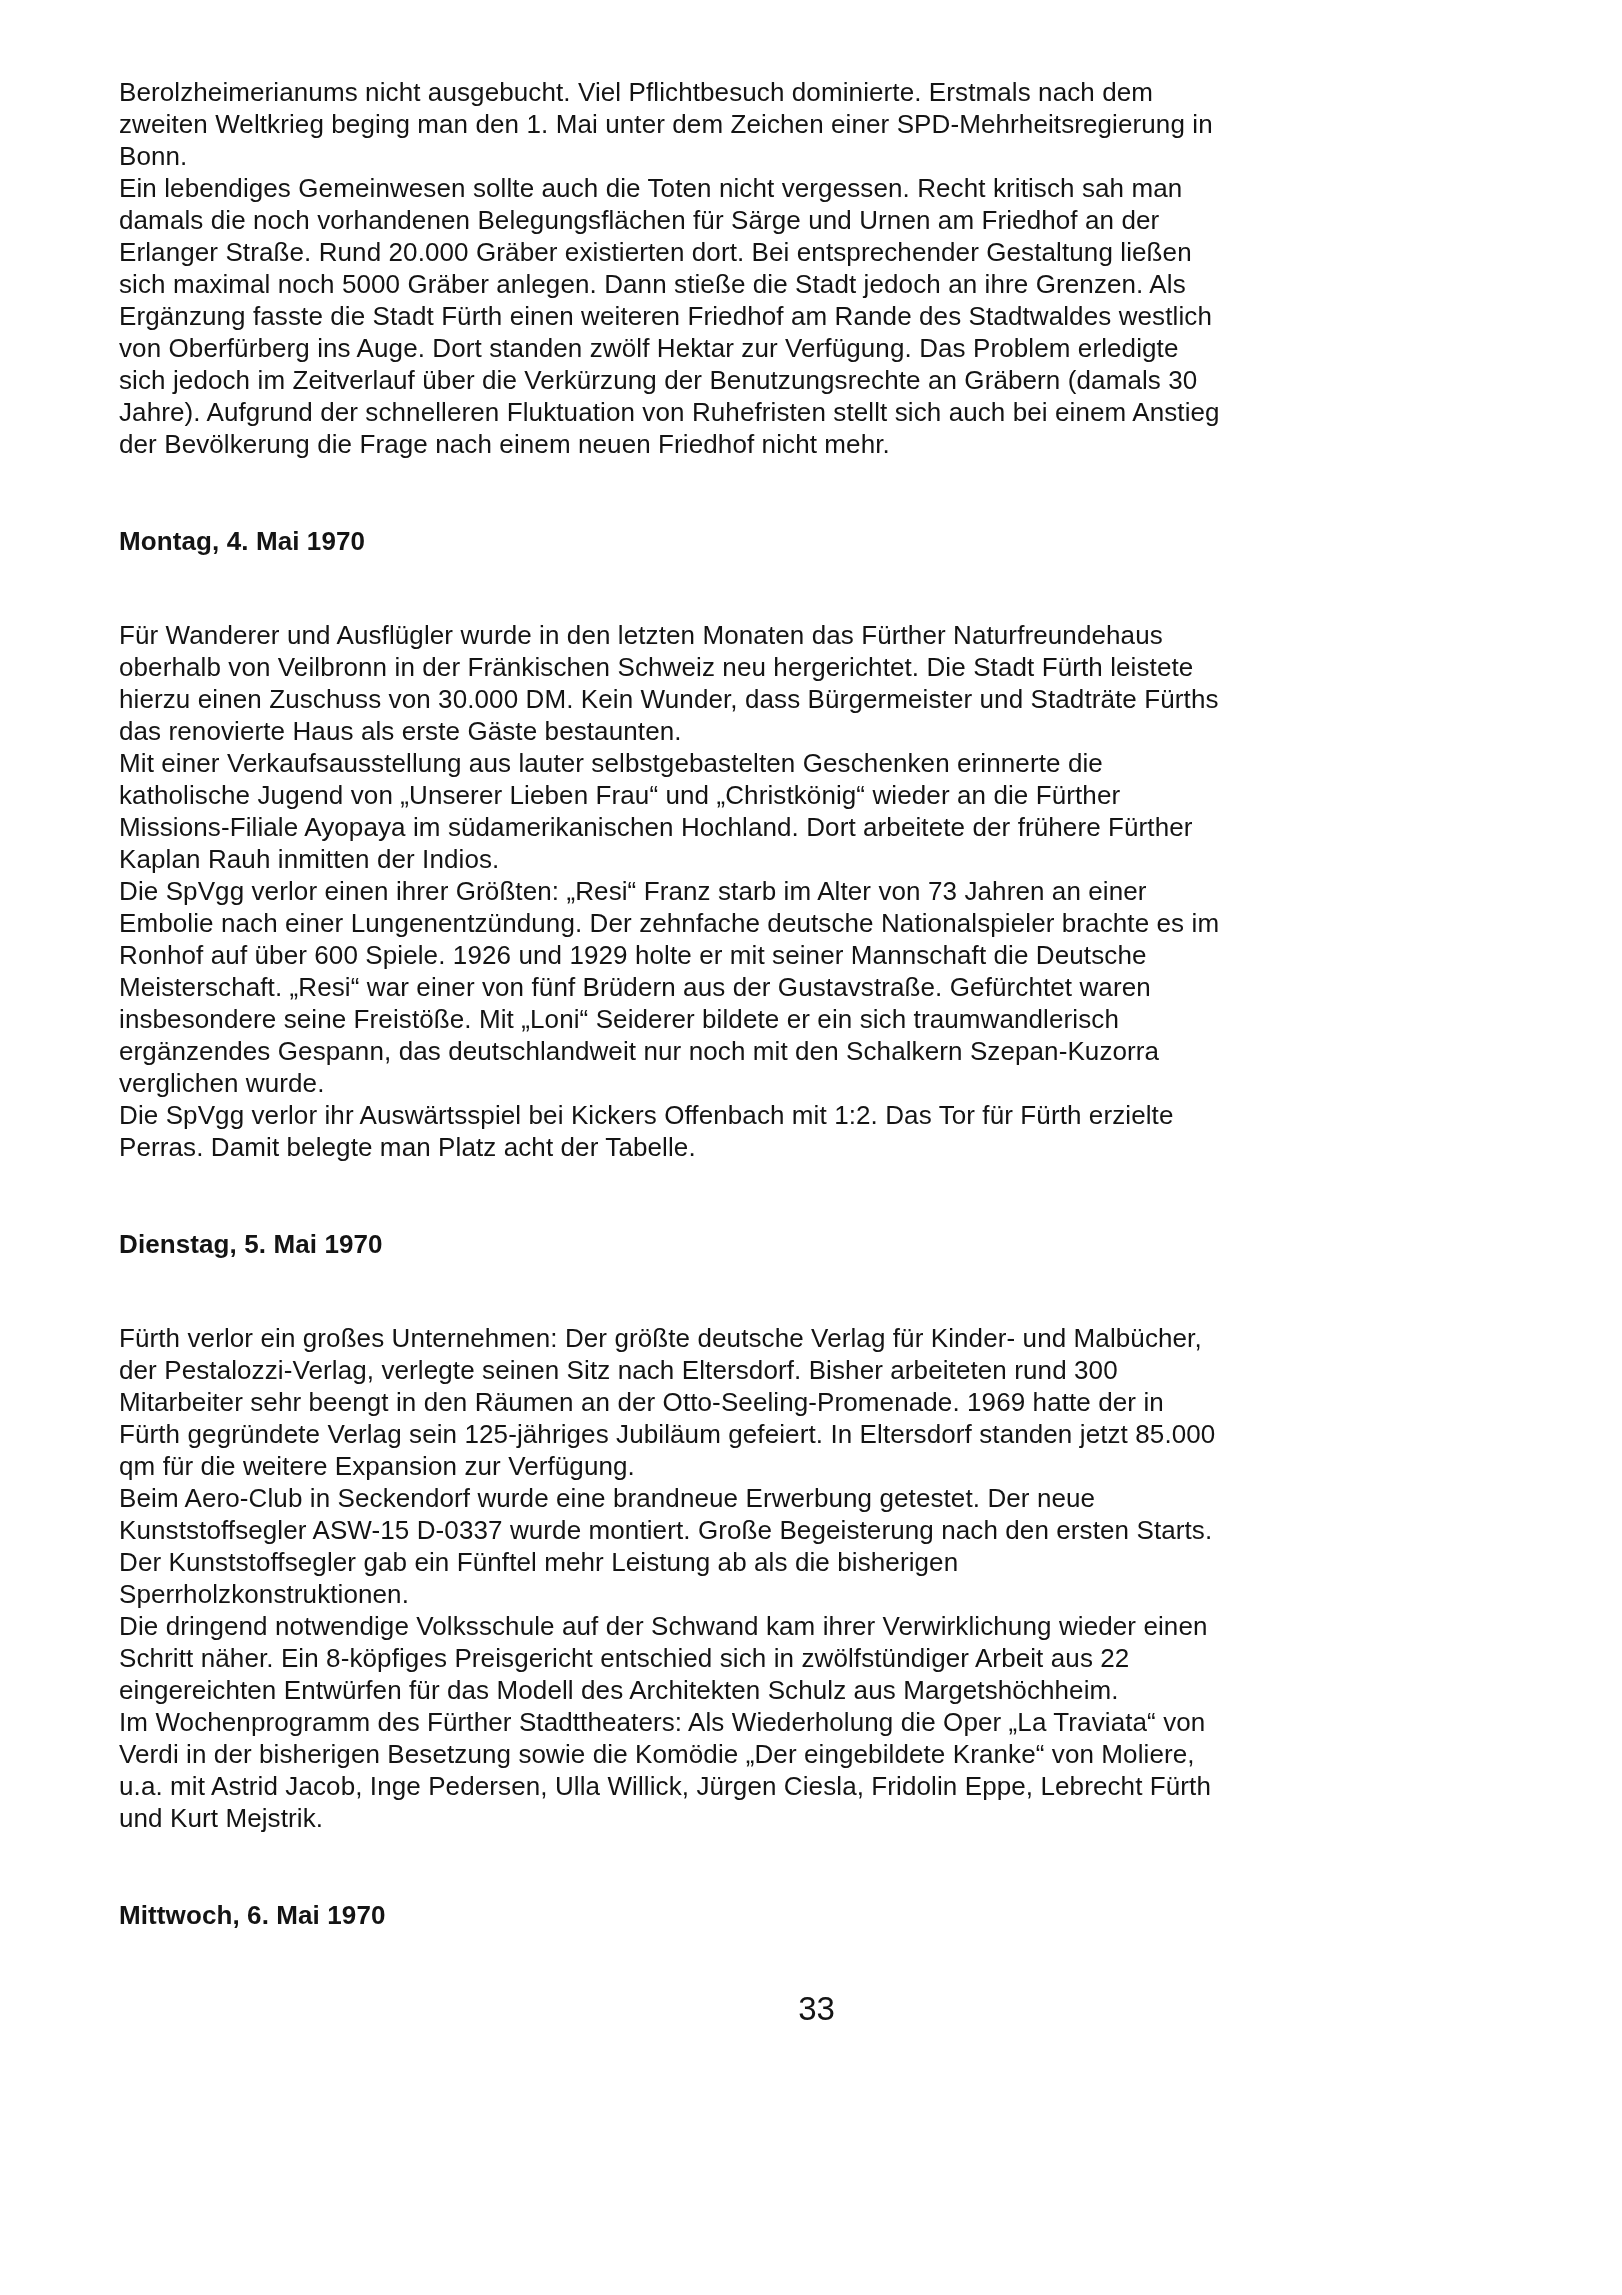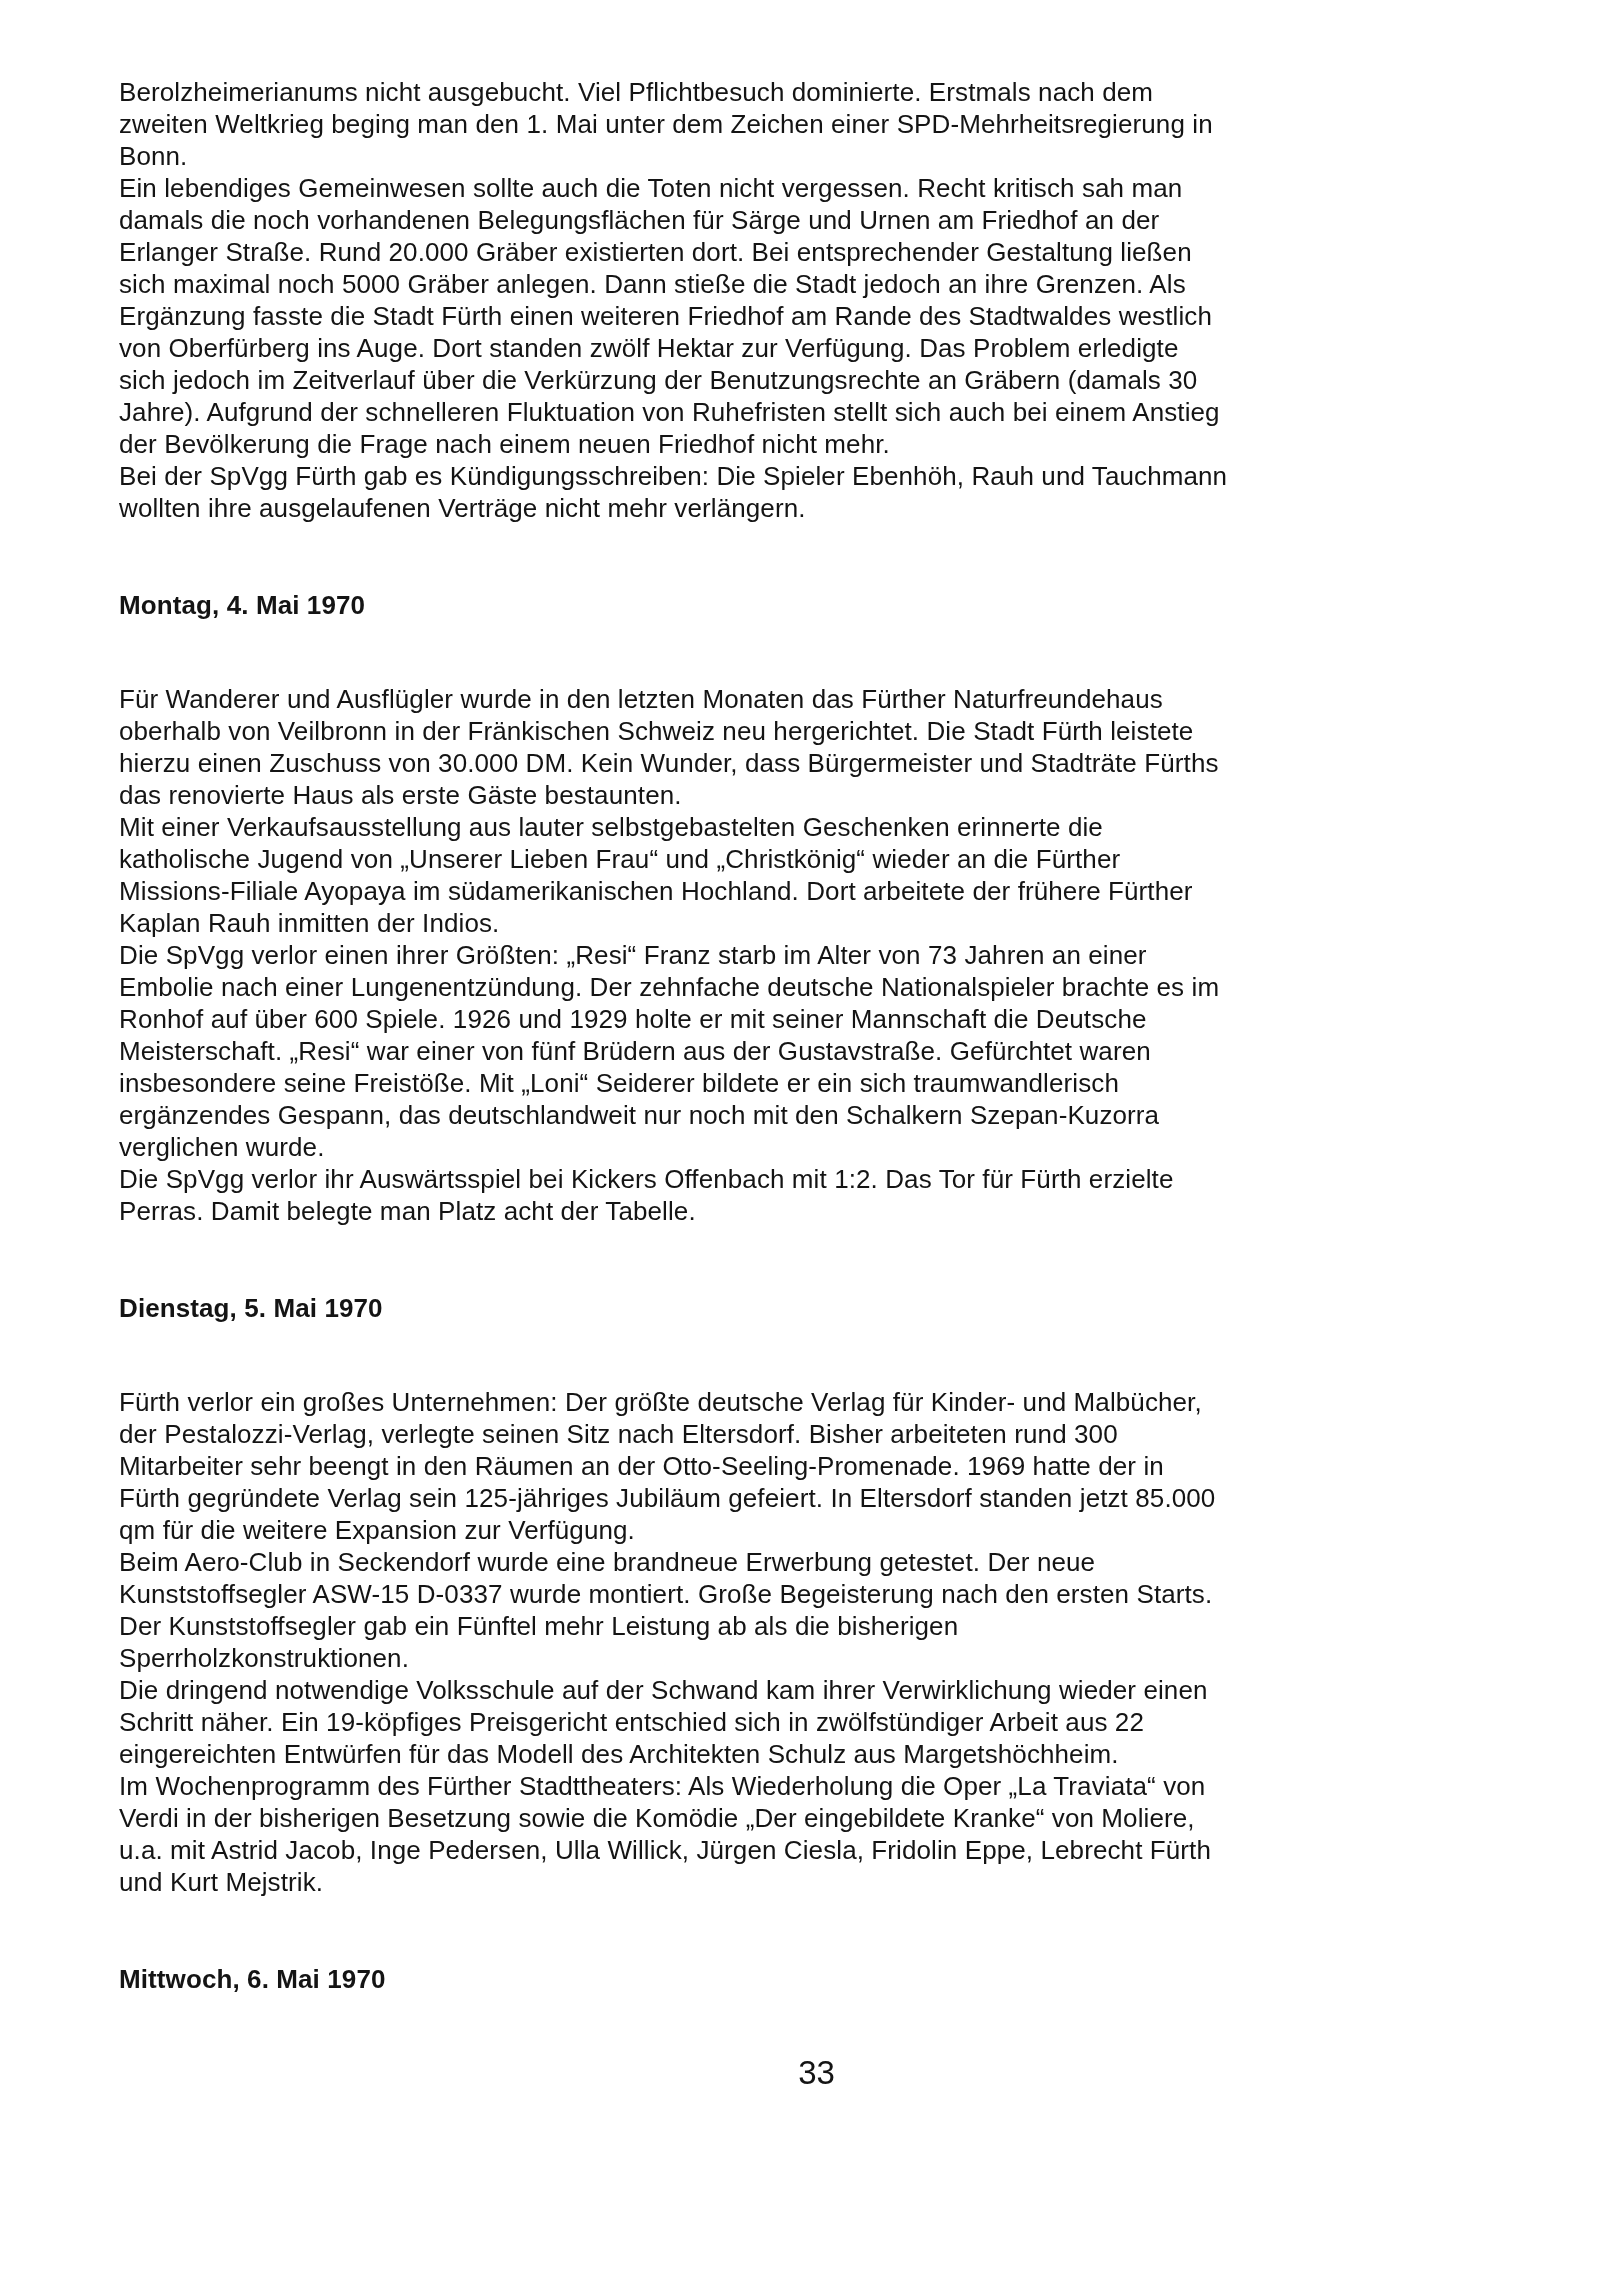--- a/index.html
+++ b/index.html
@@ -59,22 +59,20 @@
 Bonn.</p>
     <p class="para">Ein lebendiges Gemeinwesen sollte auch die Toten nicht vergessen. Recht kritisch sah man
 damals die noch vorhandenen Belegungsflächen für Särge und Urnen am Friedhof an der
 Erlanger Straße. Rund 20.000 Gräber existierten dort. Bei entsprechender Gestaltung ließen
 sich maximal noch 5000 Gräber anlegen. Dann stieße die Stadt jedoch an ihre Grenzen. Als
 Ergänzung fasste die Stadt Fürth einen weiteren Friedhof am Rande des Stadtwaldes westlich
 von Oberfürberg ins Auge. Dort standen zwölf Hektar zur Verfügung. Das Problem erledigte
 sich jedoch im Zeitverlauf über die Verkürzung der Benutzungsrechte an Gräbern (damals 30
 Jahre). Aufgrund der schnelleren Fluktuation von Ruhefristen stellt sich auch bei einem Anstieg
 der Bevölkerung die Frage nach einem neuen Friedhof nicht mehr.</p>
-    <p class="para">Bei der SpVgg Fürth gab es Kündigungsschreiben: Die Spieler Ebenhöh, Rauh und Tauchmann
-wollten ihre ausgelaufenen Verträge nicht mehr verlängern.</p>
 
     <h2 class="heading">Montag, 4. Mai 1970</h2>
 
     <p class="para">Für Wanderer und Ausflügler wurde in den letzten Monaten das Fürther Naturfreundehaus
 oberhalb von Veilbronn in der Fränkischen Schweiz neu hergerichtet. Die Stadt Fürth leistete
 hierzu einen Zuschuss von 30.000 DM. Kein Wunder, dass Bürgermeister und Stadträte Fürths
 das renovierte Haus als erste Gäste bestaunten.</p>
     <p class="para">Mit einer Verkaufsausstellung aus lauter selbstgebastelten Geschenken erinnerte die
 katholische Jugend von „Unserer Lieben Frau“ und „Christkönig“ wieder an die Fürther
 Missions-Filiale Ayopaya im südamerikanischen Hochland. Dort arbeitete der frühere Fürther
@@ -94,21 +92,21 @@
     <p class="para">Fürth verlor ein großes Unternehmen: Der größte deutsche Verlag für Kinder- und Malbücher,
 der Pestalozzi-Verlag, verlegte seinen Sitz nach Eltersdorf. Bisher arbeiteten rund 300
 Mitarbeiter sehr beengt in den Räumen an der Otto-Seeling-Promenade. 1969 hatte der in
 Fürth gegründete Verlag sein 125-jähriges Jubiläum gefeiert. In Eltersdorf standen jetzt 85.000
 qm für die weitere Expansion zur Verfügung.</p>
     <p class="para">Beim Aero-Club in Seckendorf wurde eine brandneue Erwerbung getestet. Der neue
 Kunststoffsegler ASW-15 D-0337 wurde montiert. Große Begeisterung nach den ersten Starts.
 Der Kunststoffsegler gab ein Fünftel mehr Leistung ab als die bisherigen
 Sperrholzkonstruktionen.</p>
     <p class="para">Die dringend notwendige Volksschule auf der Schwand kam ihrer Verwirklichung wieder einen
-Schritt näher. Ein 19-köpfiges Preisgericht entschied sich in zwölfstündiger Arbeit aus 22
+Schritt näher. Ein 8-köpfiges Preisgericht entschied sich in zwölfstündiger Arbeit aus 22
 eingereichten Entwürfen für das Modell des Architekten Schulz aus Margetshöchheim.</p>
     <p class="para">Im Wochenprogramm des Fürther Stadttheaters: Als Wiederholung die Oper „La Traviata“ von
 Verdi in der bisherigen Besetzung sowie die Komödie „Der eingebildete Kranke“ von Moliere,
 u.a. mit Astrid Jacob, Inge Pedersen, Ulla Willick, Jürgen Ciesla, Fridolin Eppe, Lebrecht Fürth
 und Kurt Mejstrik.</p>
 
     <h2 class="heading">Mittwoch, 6. Mai 1970</h2>
 
     <div class="page-number">33</div>
 

